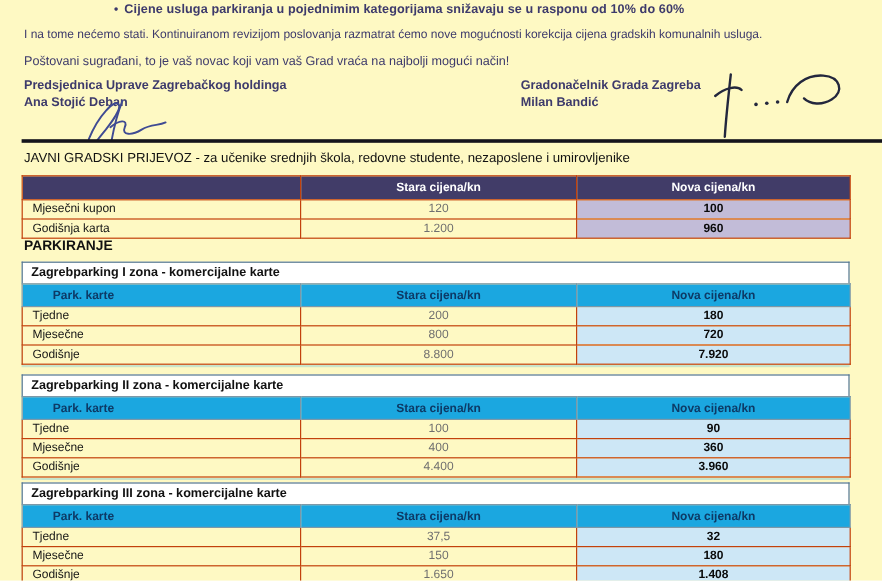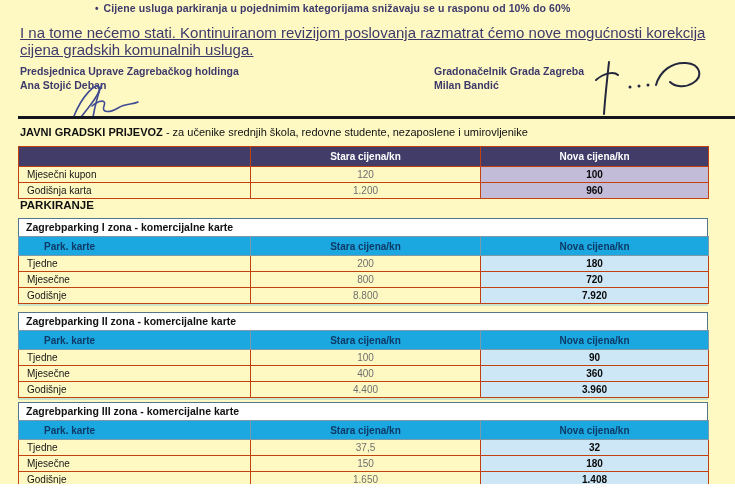--- a/index.html
+++ b/index.html
@@ -4,34 +4,34 @@
 <style>
   html,body{margin:0;padding:0;background:#fff;}
   #page{
     position:relative;width:735px;height:484px;background:#fef9c3;overflow:hidden;
     font-family:"Liberation Sans","DejaVu Sans",sans-serif;color:#3d3a6b;
   }
   .abs{position:absolute;}
   
   .bullet-line{top:2px;left:95px;font-size:10.5px;font-weight:bold;letter-spacing:.1px;}
   .bullet-mark{display:inline-block;margin-right:5px;font-size:10px;}
-  .para1{top:24px;left:20px;right:14px;font-size:15px;text-decoration:underline;}
+  .para1{top:24px;left:20px;right:14px;font-size:10px;}
   .para2{top:45px;left:20px;right:14px;font-size:10.5px;}
   
   .sig-block{font-size:10.5px;font-weight:bold;line-height:14px;}
   .sig-left{top:64px;left:20px;}
   .sig-right{top:64px;left:434px;}
   .sig-svg{position:absolute;}
   .sig-ana{top:80px;left:68px;}
   .sig-bandic{top:54px;left:578px;}
   
   .divider{top:116px;left:18px;width:717px;height:2.5px;background:#15151c;}
   
   .jgp-heading{top:126px;left:20px;font-size:11px;color:#111;}
-  .jgp-heading .hb{font-weight:bold;margin-top:37px;}
+  .jgp-heading .hb{font-weight:normal;margin-top:37px;}
   table{border-collapse:collapse;table-layout:fixed;width:690px;}
   .doc-table{position:absolute;left:18px;}
   .t-transport{top:146px;}
   th,td{border:1px solid #c2410c;font-size:10px;overflow:hidden;white-space:nowrap;}
   .t-transport table, .zone-table table{border:1.5px solid #3c3c4c;}
   .t-transport th{height:17px;background:#413c68;color:#fff;font-weight:bold;text-align:center;}
   .t-transport td{height:13px;}
   td.c-label{padding-left:8px;color:#151515;}
   td.c-old{text-align:center;color:#6f6f6f;}
   td.c-new{text-align:center;color:#0a0a0a;font-weight:bold;background:#c2bcd8;}
@@ -48,20 +48,21 @@
   .zone-table td.c-new{background:#cde7f6;}
 </style>
 </head>
 <body>
 
 <div id="page">
 
   <div class="abs bullet-line"><span class="bullet-mark">•</span><span>Cijene usluga parkiranja u pojednimim kategorijama snižavaju se u rasponu od 10% do 60%</span></div>
 
   <div class="abs para1">I na tome nećemo stati. Kontinuiranom revizijom poslovanja razmatrat ćemo nove mogućnosti korekcija cijena gradskih komunalnih usluga.</div>
+  <div class="abs para2">Poštovani sugrađani, to je vaš novac koji vam vaš Grad vraća na najbolji mogući način!</div>
 
   <div class="abs sig-block sig-right">
     <div>Gradonačelnik Grada Zagreba</div>
     <div>Milan Bandić</div>
   </div>
 
   <div class="abs sig-block sig-left">
     <div>Predsjednica Uprave Zagrebačkog holdinga</div>
     <div>Ana Stojić Deban</div>
   </div>

